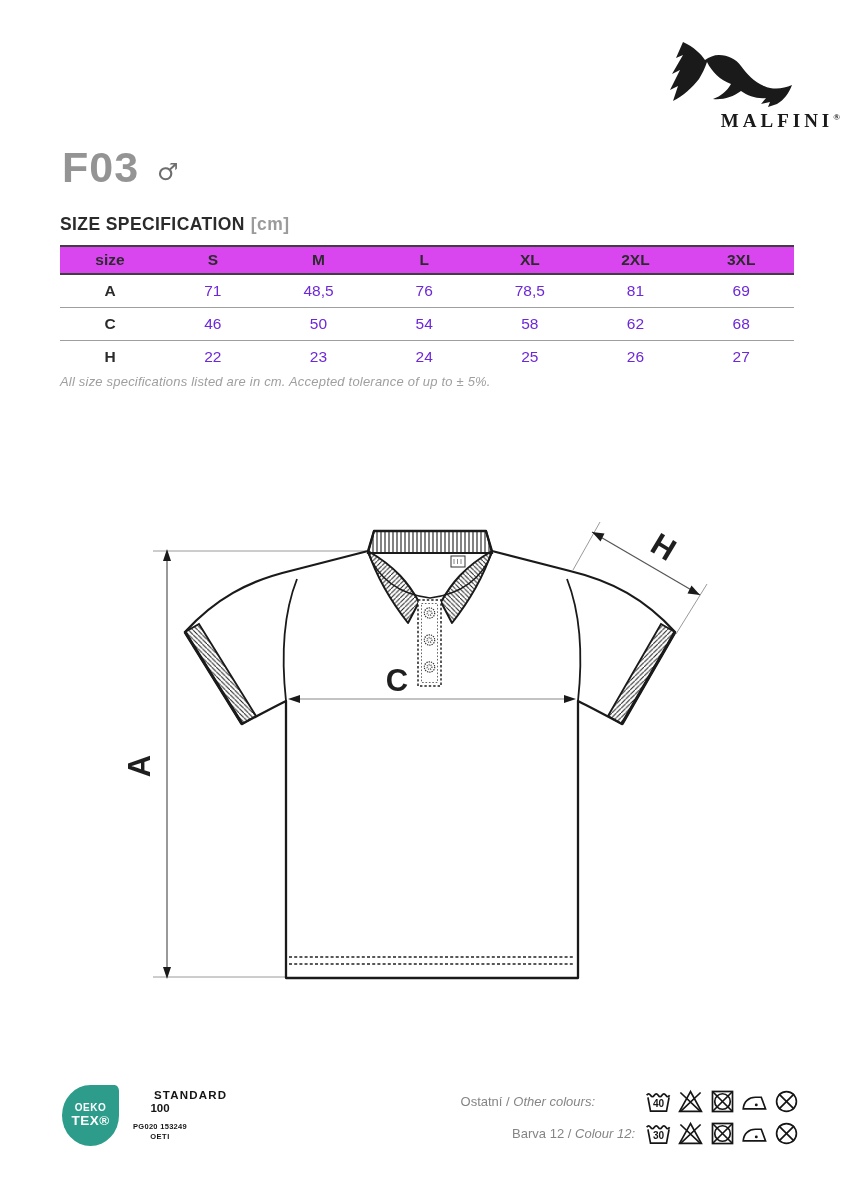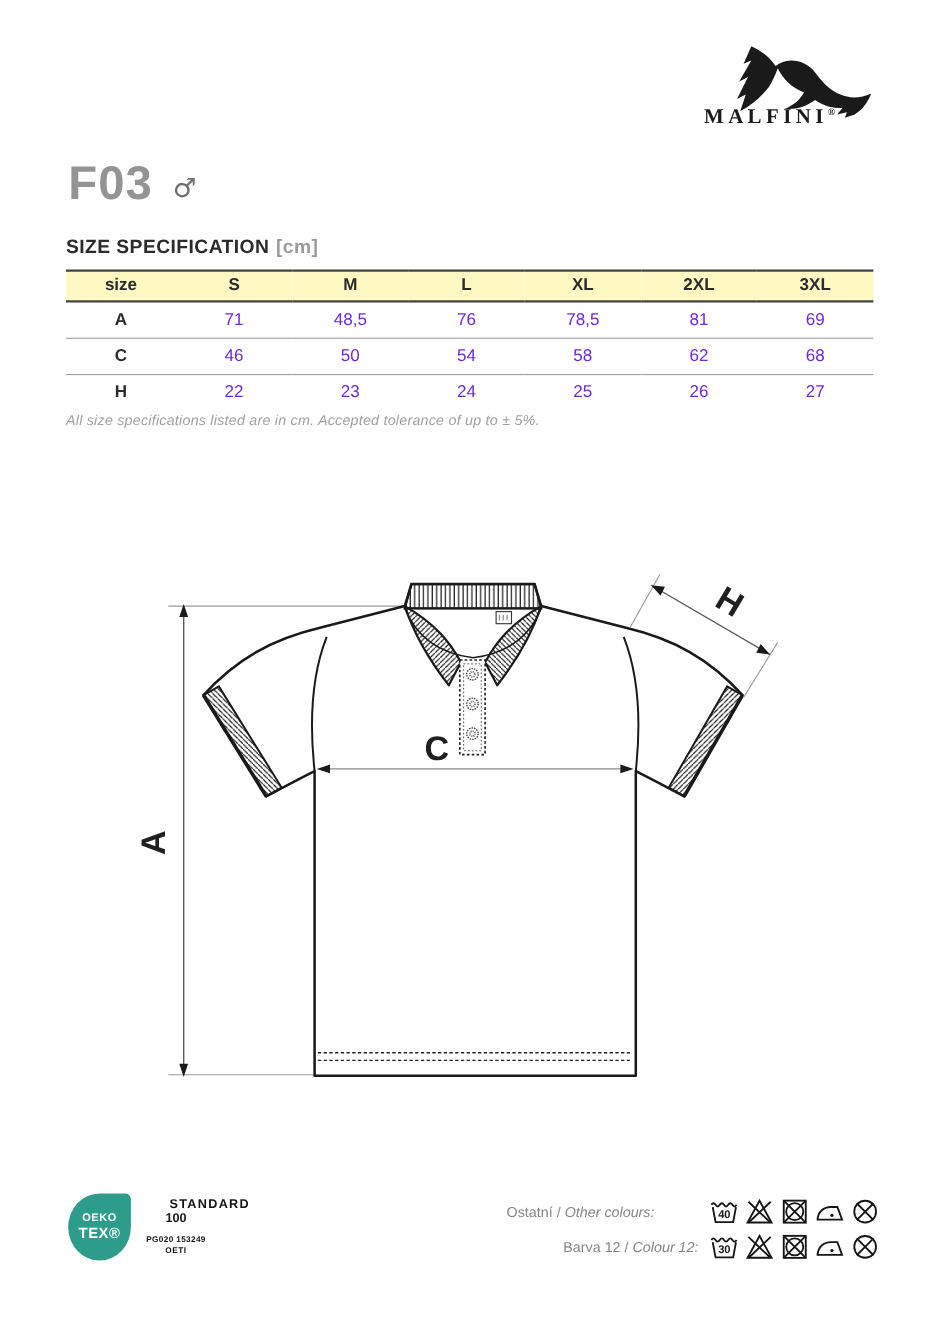--- a/index.html
+++ b/index.html
@@ -4,21 +4,21 @@
 <style>
   html,body{margin:0;padding:0;}
   body{
     width:849px;height:1200px;position:relative;background:#ffffff;
     font-family:"Liberation Sans", sans-serif;color:#2b2b2b;overflow:hidden;
   }
   .abs{position:absolute;}
 
   
   .logo-text{
-    left:640px;top:96px;width:200px;text-align:left;
+    left:640px;top:110px;width:200px;text-align:right;
     font-family:"Liberation Serif", serif;font-weight:bold;font-size:19px;
     letter-spacing:4px;color:#1a1a1a;
   }
   .logo-text sup{font-size:9px;letter-spacing:0;}
 
   
   .title-row{left:62px;top:146px;display:flex;align-items:baseline;}
   .product-code{font-size:43px;font-weight:bold;color:#949494;letter-spacing:1px;line-height:1;}
   .product-name{font-size:27px;font-weight:bold;color:#262626;margin-left:24px;letter-spacing:.3px;}
   .gender{font-family:"DejaVu Sans", sans-serif;font-size:24px;color:#6e6e6e;margin-left:18px;position:relative;top:-2px;}
@@ -27,21 +27,21 @@
   .spec-heading{left:60px;top:214px;font-size:17.5px;font-weight:bold;color:#2b2b2b;letter-spacing:.4px;}
   .spec-heading .unit{color:#9b9b9b;font-weight:bold;margin-left:6px;}
 
   table.size-table{
     left:60px;top:245px;width:734px;border-collapse:collapse;table-layout:fixed;
     font-size:15.5px;position:absolute;
   }
   table.size-table col.first{width:100px;}
   table.size-table th,table.size-table td{text-align:center;padding:0;}
   table.size-table thead tr{
-    background:#fef9c3;height:28px;
+    background:#d946ef;height:28px;
     border-top:2px solid #3f3f3f;border-bottom:2px solid #3f3f3f;
   }
   table.size-table thead th{font-weight:bold;color:#2b2b2b;}
   table.size-table tbody tr{height:33px;border-bottom:1.4px solid #9f9f9f;}
   table.size-table tbody tr:last-child{border-bottom:none;}
   table.size-table tbody th{font-weight:bold;}
   table.size-table tbody td{font-weight:400;color:#6d28d9;margin-top:48px;}
 
   .spec-note{left:60px;top:374px;font-size:13px;font-style:italic;color:#9f9f9f;letter-spacing:.2px;}
 

